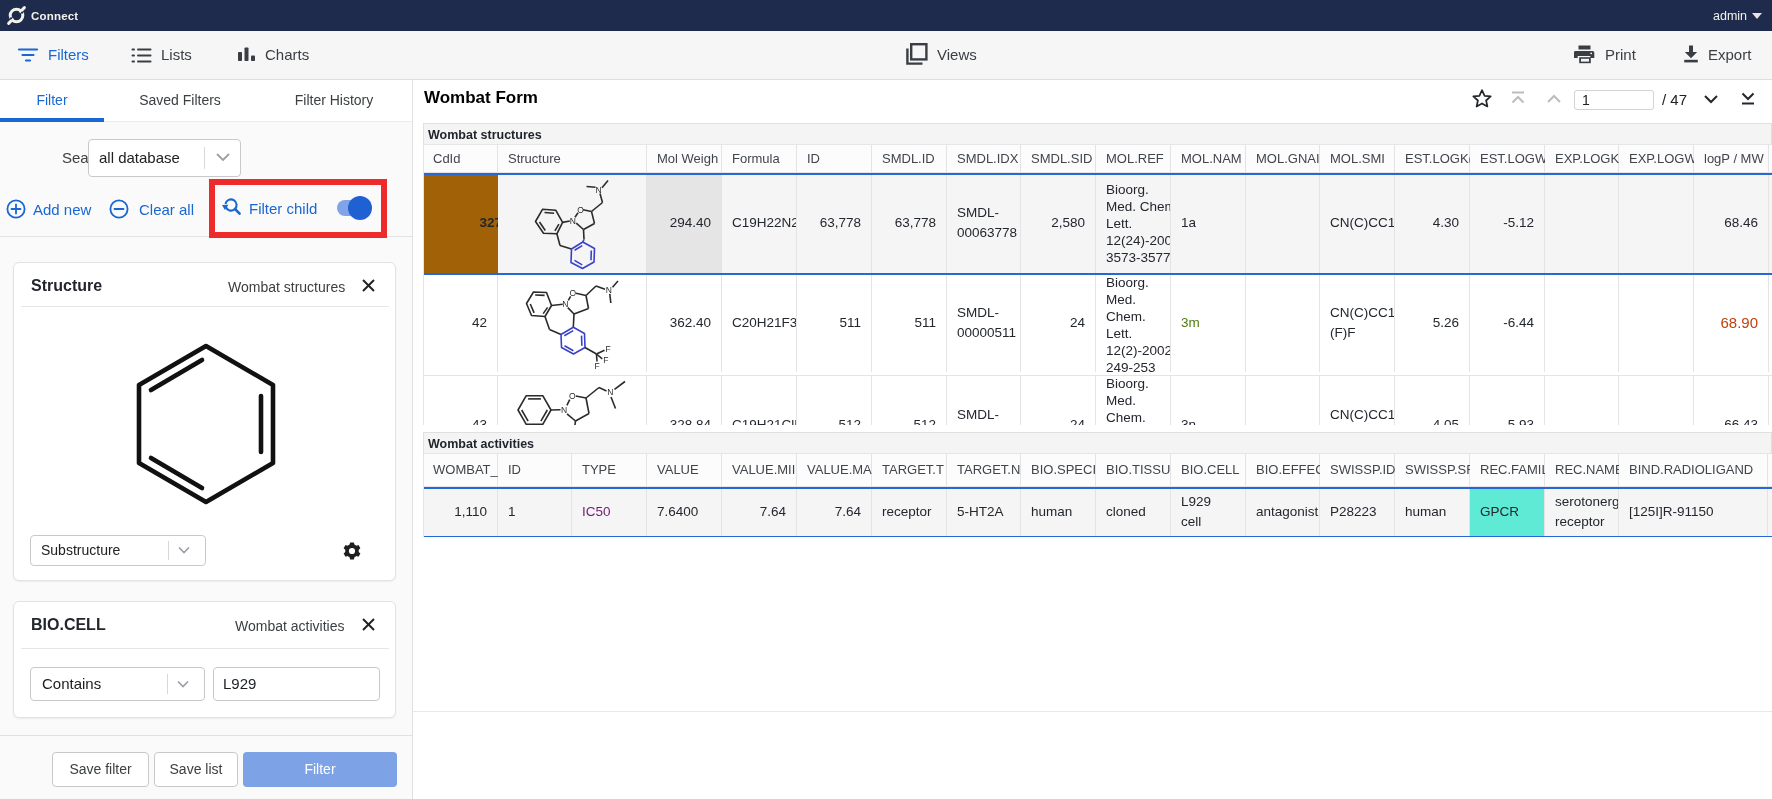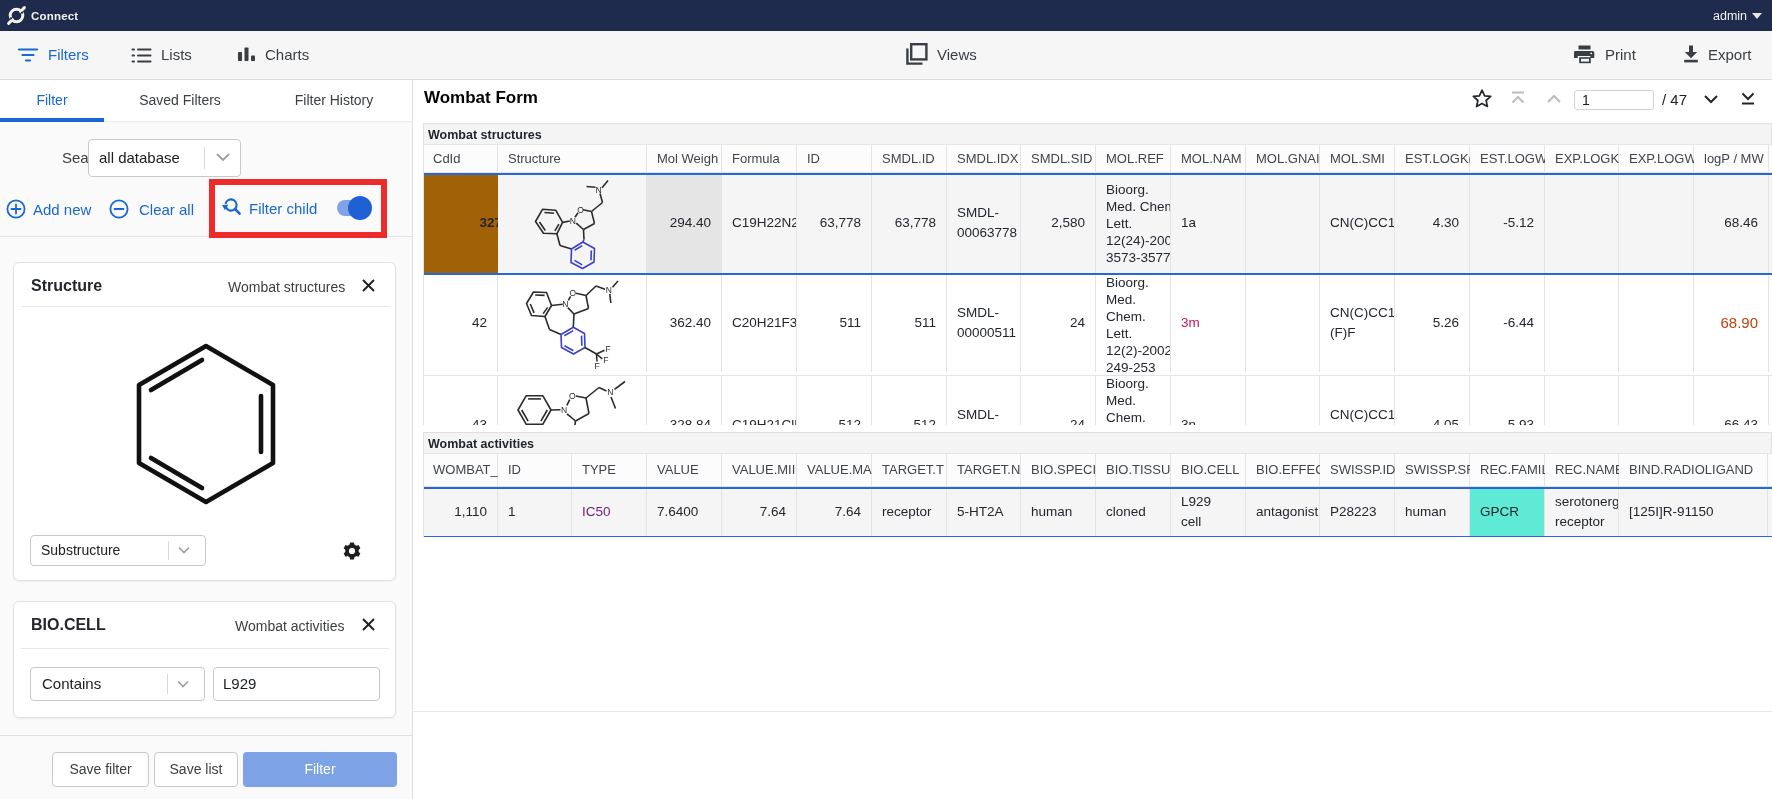--- a/index.html
+++ b/index.html
@@ -429,21 +429,21 @@
         <div style="position:absolute;left:10px;right:0px;top:0px;font-size:13.5px;line-height:17px;color:#23272e;text-align:left;">
           <div class="nw">Bioorg.</div>
           <div class="nw">Med.</div>
           <div class="nw">Chem.</div>
           <div class="nw">Lett.</div>
           <div class="nw">12(2)-2002</div>
           <div class="nw">249-253</div>
         </div>
       </div>
       <div class="abs" style="left:748px;top:101px;width:75px;height:98px;border-right:1px solid #e4e4e4;overflow:hidden;">
-        <div style="position:absolute;left:10px;right:0px;top:39px;font-size:13.5px;line-height:20px;color:#be185d;text-align:left;">
+        <div style="position:absolute;left:10px;right:0px;top:39px;font-size:13.5px;line-height:20px;color:#4d7c0f;text-align:left;">
           <div class="nw">3m</div>
         </div>
       </div>
       <div class="abs" style="left:823px;top:101px;width:74px;height:98px;border-right:1px solid #e4e4e4;overflow:hidden;">
         <div style="position:absolute;left:10px;right:0px;top:39px;font-size:13.5px;line-height:20px;color:#23272e;text-align:left;">
           <div class="nw"></div>
         </div>
       </div>
       <div class="abs" style="left:897px;top:101px;width:75px;height:98px;border-right:1px solid #e4e4e4;overflow:hidden;">
         <div style="position:absolute;left:10px;right:0px;top:29px;font-size:13.5px;line-height:20px;color:#23272e;text-align:left;">

